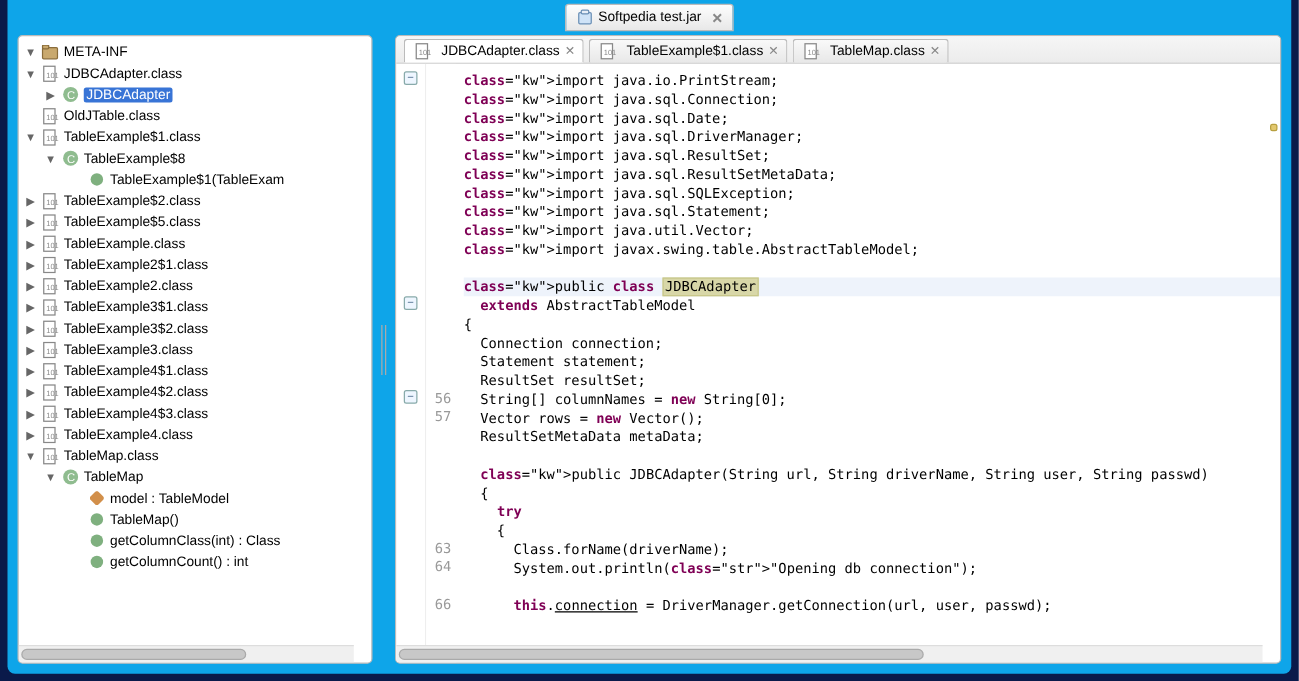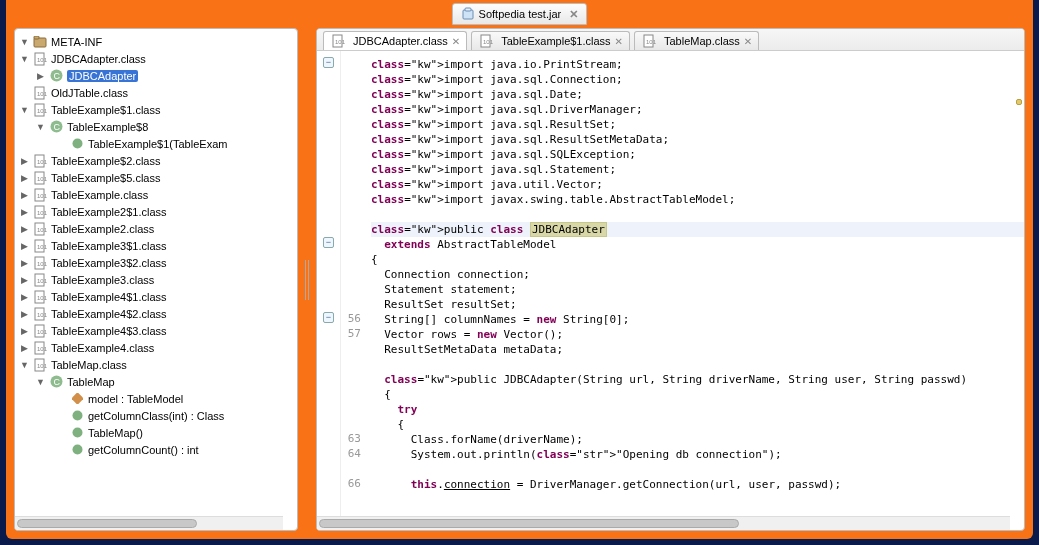--- a/index.html
+++ b/index.html
@@ -1,17 +1,17 @@
 <!DOCTYPE html>
 <html><head>
 <meta charset="utf-8">
 <style>
 * { box-sizing: border-box; margin: 0; padding: 0; }
 body { font-family: "Lucida Grande", Arial, sans-serif; font-size: 11px; background: #0a1a4a; width: 1039px; height: 545px; overflow: hidden; }
-.window { background: #f97316; position: absolute; left: 6px; top: 0; right: 6px; bottom: 6px; border-radius: 0 0 6px 6px; }
+.window { background: #0ea5e9; position: absolute; left: 6px; top: 0; right: 6px; bottom: 6px; border-radius: 0 0 6px 6px; }
 .title-tab-bar { height: 28px; display: flex; align-items: center; justify-content: center; position: relative; }
 .title-tab { background: linear-gradient(#fdfdfd,#e8e8e8); border: 1px solid #bbb; border-radius: 3px 3px 0 0; padding: 3px 8px; display: flex; align-items: center; gap: 4px; font-size: 11px; }
 .icon-jar { width: 14px; height: 14px; display: inline-flex; align-items: center; justify-content: center; }
 .close-x { color: #888; font-weight: bold; cursor: pointer; margin-left: 4px; }
 .content { position: absolute; top: 28px; left: 8px; right: 8px; bottom: 8px; display: flex; gap: 6px; }
 .panel { background: #fff; border: 1px solid #bbb; border-radius: 4px; position: relative; overflow: hidden; }
 .tree-panel { width: 284px; height: 100%; }
 .editor-panel { flex: 1; height: 100%; display: flex; flex-direction: column; }
 .sash { width: 6px; display: flex; align-items: center; justify-content: center; cursor: col-resize; }
 .sash-handle { width: 4px; height: 40px; border-left: 1px solid #aaa; border-right: 1px solid #aaa; }
@@ -292,30 +292,30 @@
             </span>
             <span class="label-text">model : TableModel</span>
           </div>
           <div class="tree-row indent-2">
             <span class="twisty"></span>
             <span class="tree-icon">
               <svg width="11" height="11" viewBox="0 0 11 11">
                 <circle cx="5.5" cy="5.5" r="5" class="svg-method"></circle>
               </svg>
             </span>
+            <span class="label-text">TableMap()</span>
+          </div>
+          <div class="tree-row indent-2">
+            <span class="twisty"></span>
+            <span class="tree-icon">
+              <svg width="11" height="11" viewBox="0 0 11 11">
+                <circle cx="5.5" cy="5.5" r="5" class="svg-method"></circle>
+              </svg>
+            </span>
             <span class="label-text">getColumnClass(int) : Class</span>
-          </div>
-          <div class="tree-row indent-2">
-            <span class="twisty"></span>
-            <span class="tree-icon">
-              <svg width="11" height="11" viewBox="0 0 11 11">
-                <circle cx="5.5" cy="5.5" r="5" class="svg-method"></circle>
-              </svg>
-            </span>
-            <span class="label-text">TableMap()</span>
           </div>
           <div class="tree-row indent-2">
             <span class="twisty"></span>
             <span class="tree-icon">
               <svg width="11" height="11" viewBox="0 0 11 11">
                 <circle cx="5.5" cy="5.5" r="5" class="svg-method"></circle>
               </svg>
             </span>
             <span class="label-text">getColumnCount() : int</span>
           </div>

